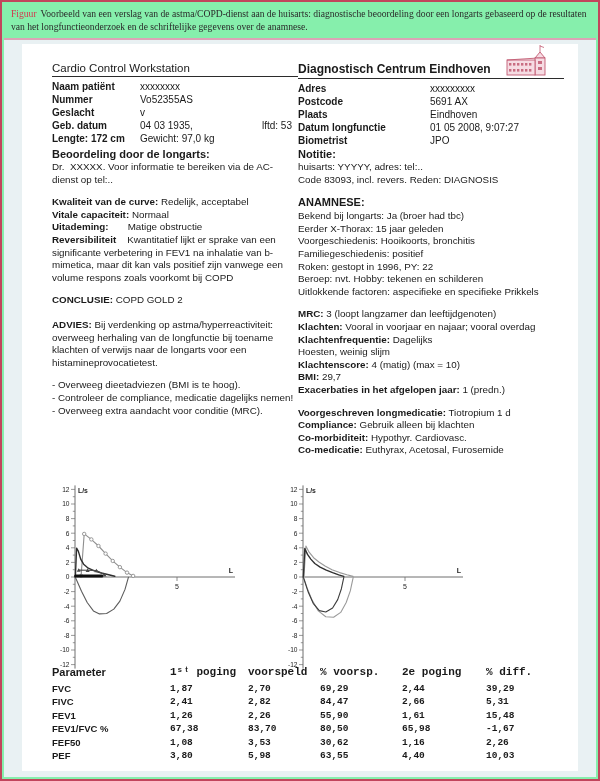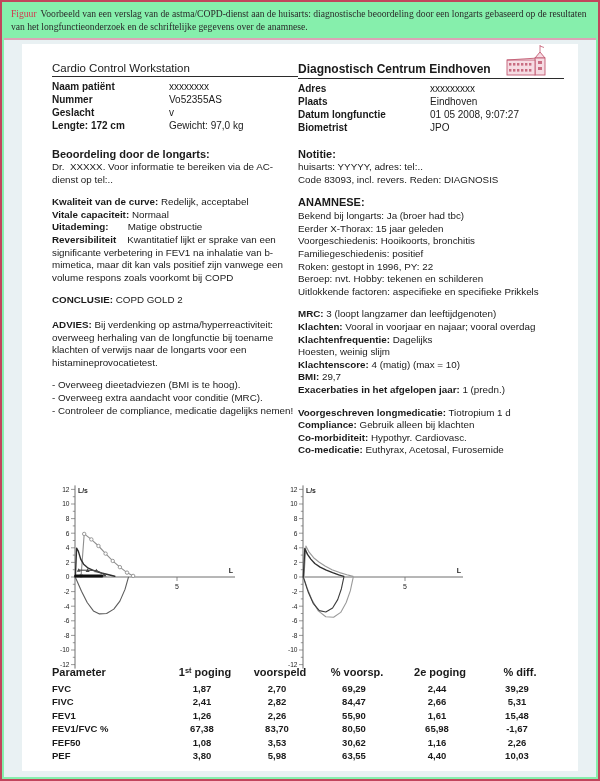--- a/index.html
+++ b/index.html
@@ -10,21 +10,21 @@
   .caption .fig{color:var(--caption-label,#d2384f);padding-right:4px;}
   .divider{position:absolute;left:2px;right:2px;top:36px;border-top:2px solid var(--divider,#dba4b6);}
   .inner{position:absolute;left:2px;right:2px;top:38px;bottom:2px;background:var(--panel-bg,#e9f1f3);}
   .doc{position:absolute;left:18px;right:18px;top:4px;bottom:6px;background:#fff;}
   
   .hdrL{position:absolute;left:30px;top:18px;width:246px;}
   .hdrR{position:absolute;left:276px;top:18px;width:266px;}
   .hdr-title{font-size:11.5px;padding-bottom:2px;margin-bottom:3px;border-bottom:1.4px solid #2b2b2b;}
   .hdrR .hdr-title{font-weight:bold;font-size:12px;}
   .kvrow{display:flex;font-size:10px;line-height:13px;}
-  .kvl{font-weight:bold;flex:none;width:117px;}
+  .kvl{font-weight:bold;flex:none;width:88px;}
   .hdrR .kvl{width:132px;}
   .kvx{margin-left:auto;padding-right:6px;}
   .logo{position:absolute;left:483px;top:1px;width:44px;height:32px;}
   
   .colL{position:absolute;left:30px;top:104px;width:246px;font-size:9.8px;line-height:12.6px;}
   .colR{position:absolute;left:276px;top:104px;width:266px;font-size:9.8px;line-height:12.6px;}
   .h1{font-weight:bold;font-size:11px;line-height:13px;margin:0;}
   .colL p,.colR p{margin:0 0 10px;}
   .colL p.tight,.colR p.tight{margin-bottom:10px;}
   .b{font-weight:bold;}
@@ -33,21 +33,21 @@
   
   .chart{position:absolute;width:205px;height:195px;}
   .chart1{left:27px;top:440px;}
   .chart2{left:255px;top:440px;}
   
   .restable{position:absolute;left:30px;top:622px;width:512px;}
   .trow{display:grid;grid-template-columns:118px 78px 72px 82px 84px 76px;line-height:13.5px;}
   .trow.head{font-size:11px;font-weight:bold;margin-bottom:2px;}
   .trow.body{font-size:9.5px;font-weight:bold;}
   .trow.gapped{margin-top:5px;}
-  .trow .num{text-align:center;padding-right:14px;}
+  .trow .num{text-align:left;padding-right:14px;font-family:Liberation Mono, monospace;}
   .trow.head .num{padding-right:8px;}
 </style>
 </head>
 <body>
 
 <div class="frame">
 
   <div class="caption">
     <span class="fig">Figuur</span><span>Voorbeeld van een verslag van de astma/COPD-dienst aan de huisarts: diagnostische beoordeling door een longarts gebaseerd op de resultaten van het longfunctieonderzoek en de schriftelijke gegevens over de anamnese.</span>
   </div>
@@ -65,32 +65,41 @@
             </div>
             <div class="kvrow">
               <span class="kvl">Nummer</span>
               <span class="kvv">Vo52355AS</span>
             </div>
             <div class="kvrow">
               <span class="kvl">Geslacht</span>
               <span class="kvv">v</span>
             </div>
             <div class="kvrow">
+              <span class="kvl">Geb. datum</span>
+              <span class="kvv">04 03 1935,</span>
+              <span class="kvx">lftd: 53</span>
+            </div>
+            <div class="kvrow">
               <span class="kvl">Lengte: 172 cm</span>
               <span class="kvv">Gewicht: 97,0 kg</span>
             </div>
           </div>
       </div>
 
       <div class="hdrR">
         <div class="hdr-title">Diagnostisch Centrum Eindhoven</div>
         <div>
             <div class="kvrow">
               <span class="kvl">Adres</span>
               <span class="kvv">xxxxxxxxx</span>
+            </div>
+            <div class="kvrow">
+              <span class="kvl">Postcode</span>
+              <span class="kvv">5691 AX</span>
             </div>
             <div class="kvrow">
               <span class="kvl">Plaats</span>
               <span class="kvv">Eindhoven</span>
             </div>
             <div class="kvrow">
               <span class="kvl">Datum longfunctie</span>
               <span class="kvv">01 05 2008, 9:07:27</span>
             </div>
             <div class="kvrow">
@@ -126,22 +135,22 @@
       </svg>
 
       <div class="colL">
         <div class="h1">Beoordeling door de longarts:</div>
         <p class="tight"><span>Dr.&nbsp; XXXXX. Voor informatie te bereiken via de AC-dienst op tel:..</span></p>
         <p><span class="b">Kwaliteit van de curve:</span><span> Redelijk, acceptabel</span><br><span class="b">Vitale capaciteit:</span><span> Normaal</span><br><span class="b">Uitademing:</span><span>&nbsp;&nbsp;&nbsp;&nbsp;&nbsp;&nbsp; Matige obstructie</span><br><span class="b">Reversibiliteit</span><span>&nbsp;&nbsp;&nbsp; Kwantitatief lijkt er sprake van een significante verbetering in FEV1 na inhalatie van b-mimetica, maar dit kan vals positief zijn vanwege een volume respons zoals voorkomt bij COPD</span></p>
         <p style="margin-bottom:12px"><span class="b">CONCLUSIE:</span><span> COPD GOLD 2</span></p>
         <p><span class="b">ADVIES:</span><span> Bij verdenking op astma/hyperreactiviteit: overweeg herhaling van de longfunctie bij toename klachten of verwijs naar de longarts voor een histamineprovocatietest.</span></p>
         <div class="bullets">
             <div class="hang">- Overweeg dieetadviezen (BMI is te hoog).</div>
+            <div class="hang">- Controleer de compliance, medicatie dagelijks nemen!</div>
             <div class="hang">- Overweeg extra aandacht voor conditie (MRC).</div>
-            <div class="hang">- Controleer de compliance, medicatie dagelijks nemen!</div>
           </div>
       </div>
 
       <div class="colR">
         <div class="h1">Notitie:</div>
         <p><span>huisarts: YYYYY, adres: tel:..</span><br><span>Code 83093, incl. revers. Reden: DIAGNOSIS</span></p>
         <div class="h1" style="margin-bottom:1px">ANAMNESE:</div>
         <p><span>Bekend bij longarts: Ja (broer had tbc)</span><br><span>Eerder X-Thorax: 15 jaar geleden</span><br><span>Voorgeschiedenis: Hooikoorts, bronchitis</span><br><span>Familiegeschiedenis: positief</span><br><span>Roken: gestopt in 1996, PY: 22</span><br><span>Beroep: nvt. Hobby: tekenen en schilderen</span><br><span>Uitlokkende factoren: aspecifieke en specifieke Prikkels</span></p>
         <p><span class="b">MRC:</span><span> 3 (loopt langzamer dan leeftijdgenoten)</span><br><span class="b">Klachten:</span><span> Vooral in voorjaar en najaar; vooral overdag</span><br><span class="b">Klachtenfrequentie:</span><span> Dagelijks</span><br><span>Hoesten, weinig slijm</span><br><span class="b">Klachtenscore:</span><span> 4 (matig) (max = 10)</span><br><span class="b">BMI:</span><span> 29,7</span><br><span class="b">Exacerbaties in het afgelopen jaar:</span><span> 1 (predn.)</span></p>
         <p><span class="b">Voorgeschreven longmedicatie:</span><span> Tiotropium 1 d</span><br><span class="b">Compliance:</span><span> Gebruik alleen bij klachten</span><br><span class="b">Co-morbiditeit:</span><span> Hypothyr. Cardiovasc.</span><br><span class="b">Co-medicatie:</span><span> Euthyrax, Acetosal, Furosemide</span></p>

